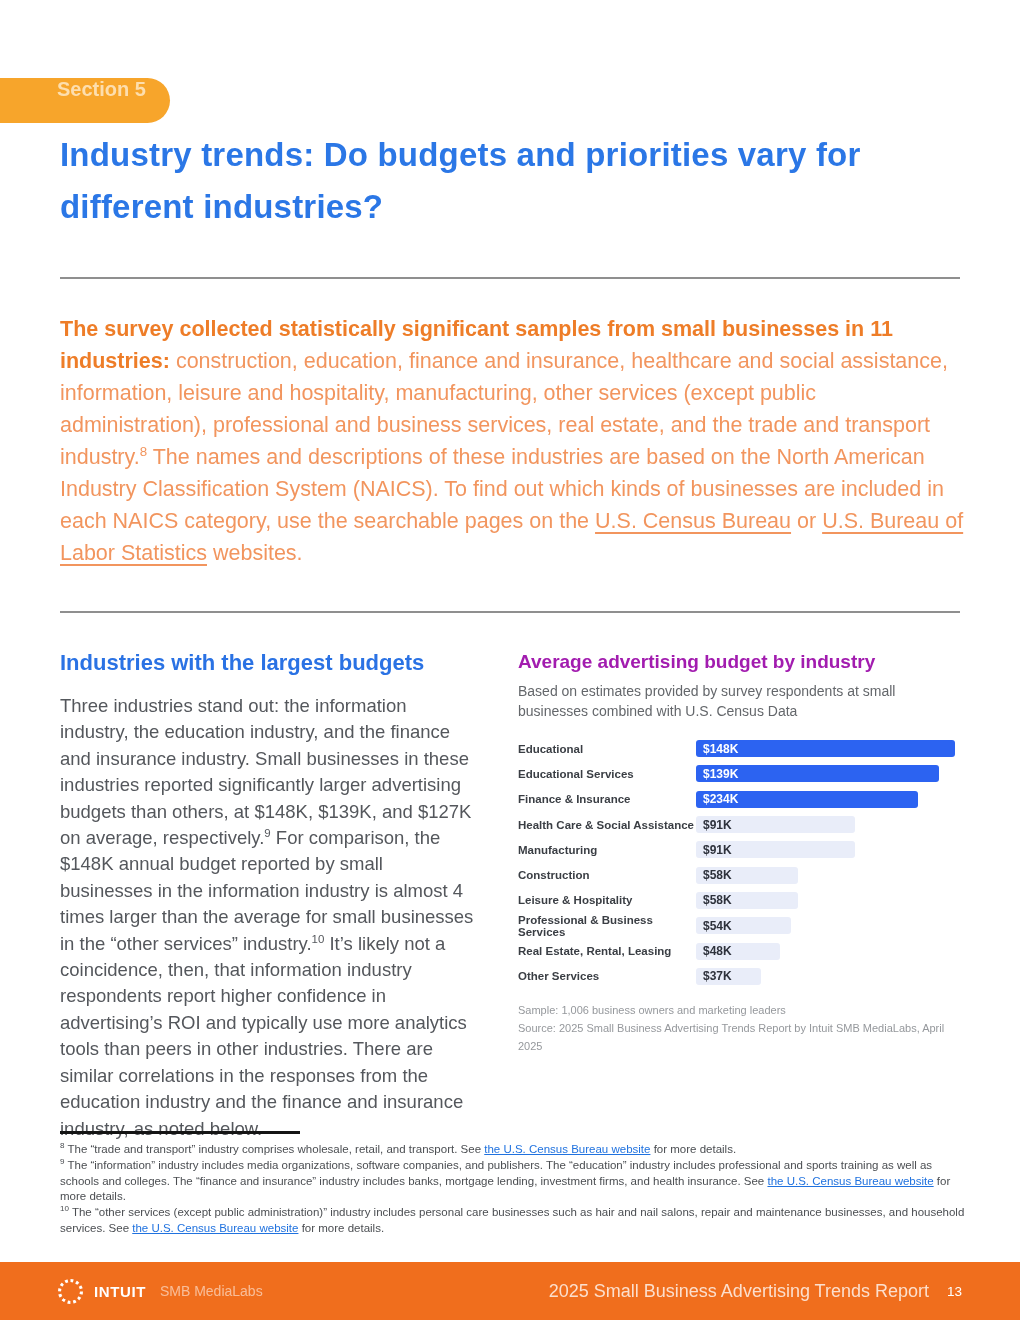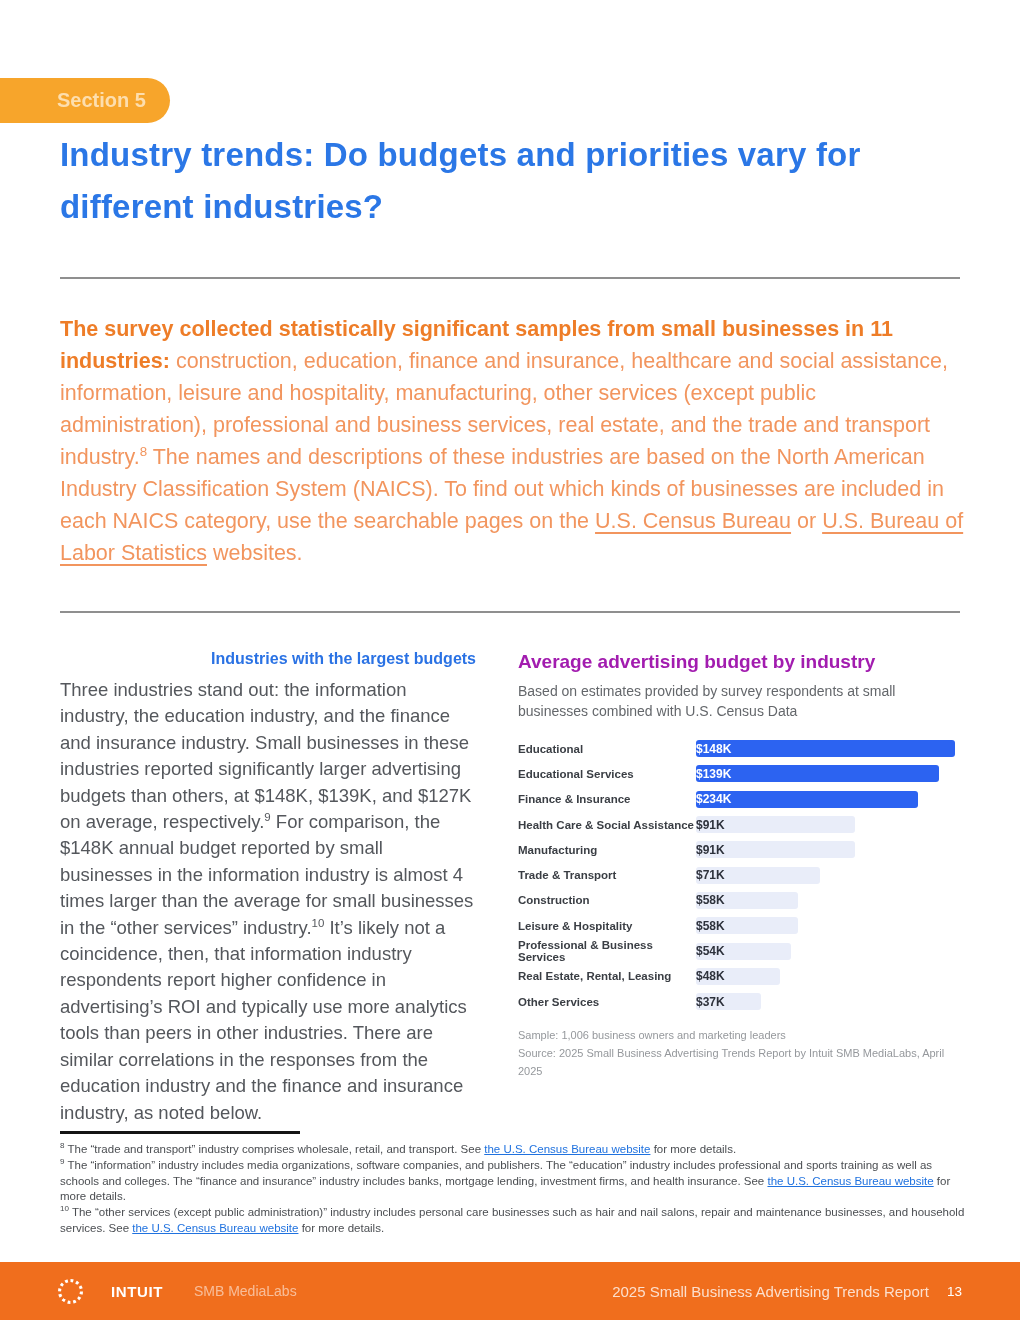--- a/index.html
+++ b/index.html
@@ -1,65 +1,65 @@
 <!DOCTYPE html>
 <html><head>
 <meta charset="utf-8">
 <style>
   * { margin:0; padding:0; box-sizing:border-box; }
   body { background:#e8e8e8; font-family:"Liberation Sans", sans-serif; }
   .page { position:relative; width:1020px; height:1320px; background:#ffffff; margin:0 auto; overflow:hidden; }
 
   .section-tab { position:absolute; left:0; top:78px; width:170px; height:45px; background:#F7A52B;
-    border-radius:0 23px 23px 0; display:flex; align-items:center; padding-left:57px; }
+    border-radius:0 23px 23px 0; display:flex; align-items:flex-start; padding-left:57px; }
   .section-tab span { color:rgba(255,244,224,0.72); font-size:20px; font-weight:600; }
 
   .page-title { position:absolute; left:60px; top:129px; width:910px; font-size:33px; font-weight:800;
     color:#2B77E6; line-height:52px; letter-spacing:0.2px; }
 
   .rule { position:absolute; left:60px; width:900px; height:2px; background:#8F8F8F; }
   .rule-1 { top:277px; } .rule-2 { top:611px; }
 
   .intro { position:absolute; left:60px; top:313px; width:904px; font-size:21.5px; line-height:32px; color:#F2955E; }
   .intro b { color:#EE7D28; font-weight:700; }
   .intro a { color:inherit; text-decoration:underline; text-underline-offset:4px; cursor:pointer; }
   sup { font-size:62%; line-height:0; }
 
   .left-col { position:absolute; left:60px; top:650px; width:416px; }
-  .left-col h2 { font-size:16px; color:#2A72E4; font-weight:800; margin-bottom:9px;text-align:right; }
+  .left-col h2 { font-size:22px; color:#2A72E4; font-weight:800; margin-bottom:17px; }
   .left-col p { font-size:18.5px; line-height:26.4px; color:#54575C; }
 
   .right-col { position:absolute; left:518px; top:651px; width:446px; }
   .chart-title { font-size:19px; font-weight:800; color:#a21caf; }
   .chart-sub { font-size:14px; line-height:19.5px; color:#64676B; margin-top:9px; width:420px; }
   .chart-rows { margin-top:15px; }
   .chart-row { display:flex; align-items:center; height:25.3px; }
   .chart-label { width:178px; flex:none; font-size:11.5px; font-weight:600; color:#3A3E44; }
-  .chart-bar { height:17px; border-radius:3px; display:flex; align-items:center; }
+  .chart-bar { height:17px; border-radius:3px; display:flex; align-items:center; padding-left:7px; }
   .chart-bar.hl { background:#2C63F1; }
   .chart-bar.base { background:#E9EDF9; }
   .chart-value { font-size:12px; font-weight:700; white-space:nowrap; }
   .hl .chart-value { color:#ffffff; }
   .base .chart-value { color:#2E323C; }
   .chart-notes { margin-top:12px; font-size:11px; line-height:18px; color:#95989C; }
 
   .footnotes { position:absolute; left:60px; top:1131px; width:906px; }
   .footnote-rule { width:240px; height:3px; background:#141414; margin-bottom:8px; }
   .footnote { font-size:11.5px; line-height:15.8px; color:#4B4E52; }
   .footnote a { color:#2072DF; text-decoration:underline; cursor:pointer; }
   .footnote sup { font-size:70%; }
 
   .footer { position:absolute; left:0; top:1262px; width:1020px; height:58px; background:#F06E1D;
     display:flex; align-items:center; justify-content:space-between; padding:0 58px; }
-  .brand { display:flex; align-items:center; gap:28px;text-align:right; }
+  .brand { display:flex; align-items:center; gap:11px;text-align:right; }
   .logo-ring { width:25px; height:25px; border:3.5px dotted #ffffff; border-radius:50%; }
   .brand-name { color:#ffffff; font-weight:800; font-size:15px; letter-spacing:0.6px; }
   .brand-suffix { color:rgba(255,255,255,0.55); font-size:14px; margin-left:3px; }
   .footer-right { display:flex; align-items:center; gap:18px; }
-  .footer-report { color:rgba(255,255,255,0.78); font-size:15px; }
+  .footer-report { color:rgba(255,255,255,0.78); font-size:18px; }
   .footer-page { color:#ffffff; font-size:13.5px; }
 </style>
 </head>
 <body>
 
 <div class="page">
 
   <div class="section-tab">
     <span>Section 5</span>
   </div>
@@ -102,26 +102,20 @@
         <div class="chart-row">
           <div class="chart-label">Health Care &amp; Social Assistance</div>
           <div class="chart-bar base" style="width: 159px;">
             <span class="chart-value">$91K</span>
           </div>
         </div>
         <div class="chart-row">
           <div class="chart-label">Manufacturing</div>
           <div class="chart-bar base" style="width: 159px;">
             <span class="chart-value">$91K</span>
-          </div>
-        </div>
-        <div class="chart-row">
-          <div class="chart-label">Trade &amp; Transport</div>
-          <div class="chart-bar base" style="width: 124px;">
-            <span class="chart-value">$71K</span>
           </div>
         </div>
         <div class="chart-row">
           <div class="chart-label">Construction</div>
           <div class="chart-bar base" style="width: 102px;">
             <span class="chart-value">$58K</span>
           </div>
         </div>
         <div class="chart-row">
           <div class="chart-label">Leisure &amp; Hospitality</div>

